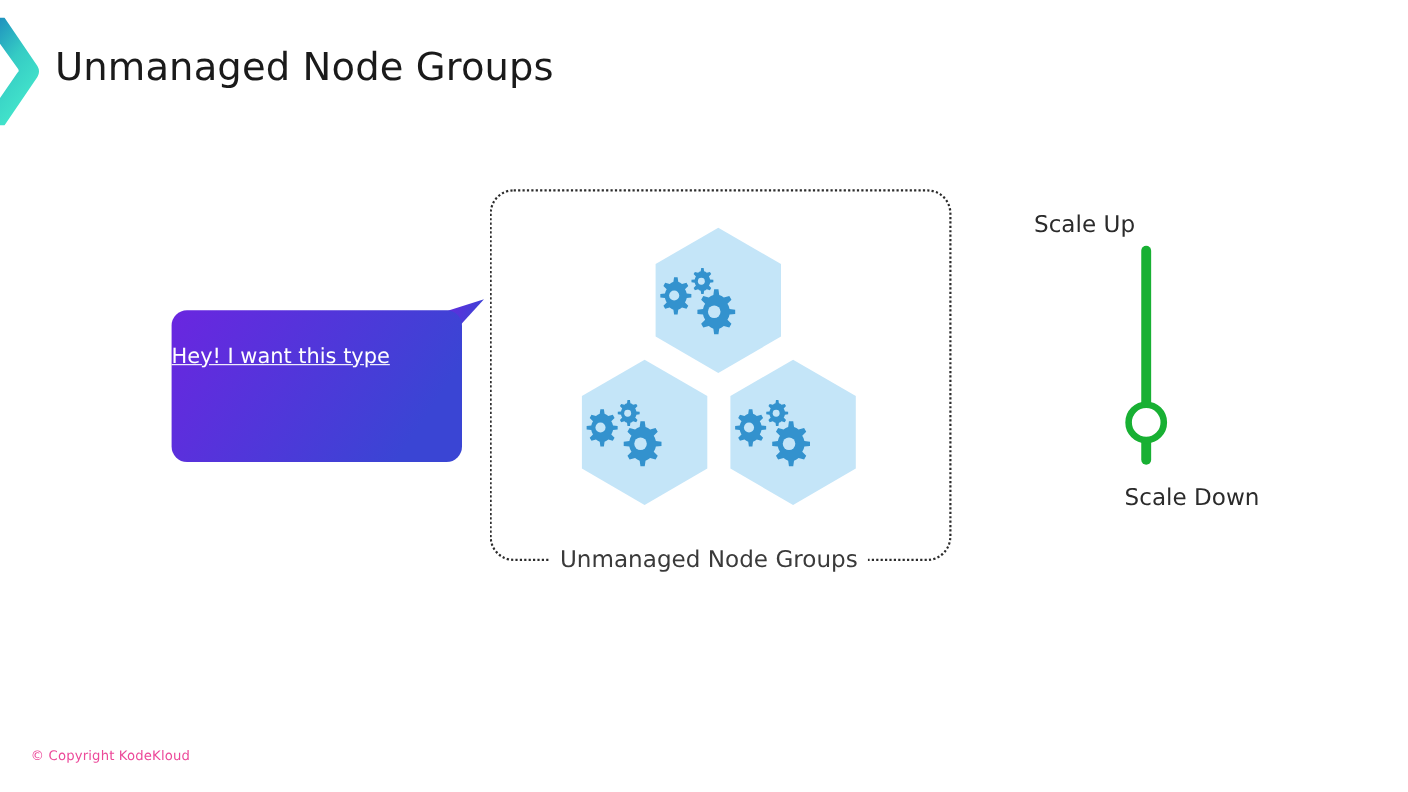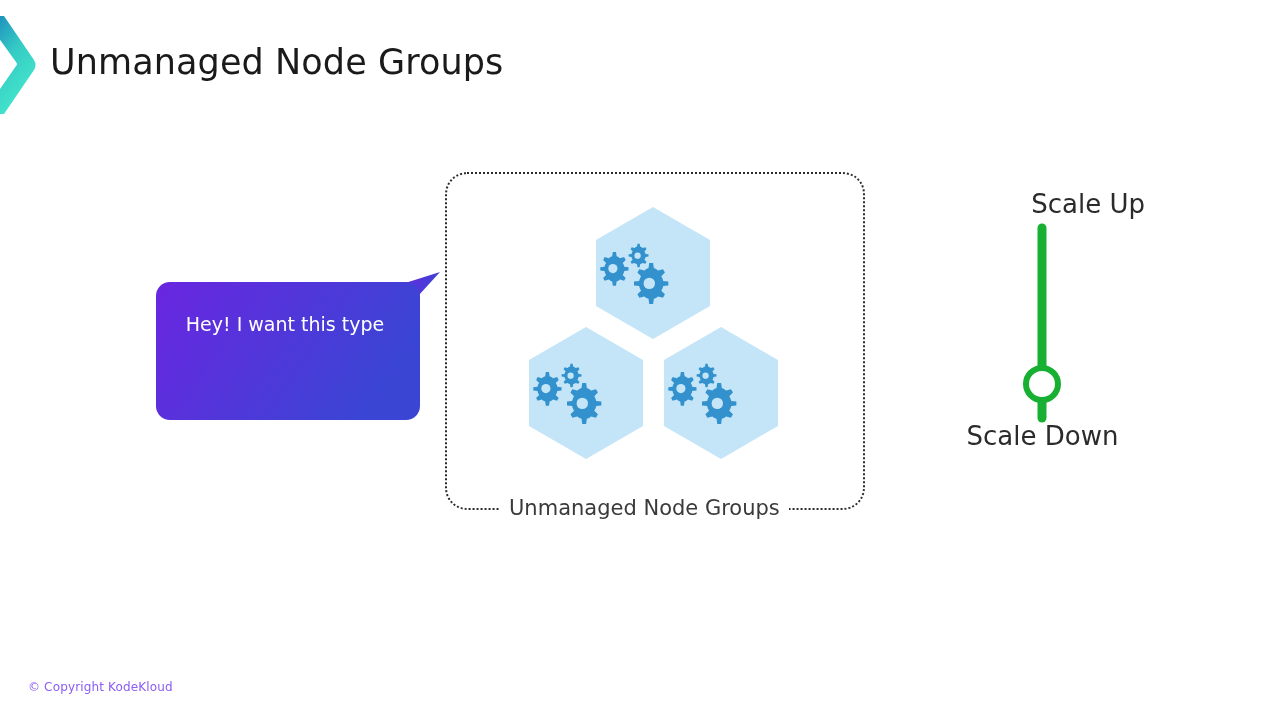--- a/index.html
+++ b/index.html
@@ -46,25 +46,25 @@
   #speech-bubble-svg {
     position: absolute;
     left: 0;
     top: 0;
   }
   #speech-bubble-text {
     position: absolute;
     left: 6px;
     top: 48px;
     width: 258px;
-    text-align: center;
     color: #ffffff;
     font-size: 19px;
     line-height: 29px;
     font-weight: 400;
+    text-decoration: underline;
   }
   #speech-bubble-text span { display: block; }
 
   
   #node-group-box {
     position: absolute;
     left: 445px;
     top: 172px;
     width: 420px;
     height: 338px;
@@ -97,50 +97,50 @@
     left: 940px;
     top: 190px;
     width: 205px;
     height: 290px;
   }
   #scale-up-label {
     position: absolute;
     left: 0;
     top: 0;
     width: 205px;
-    text-align: right;
-    font-size: 26px;
+    text-align: left;
+    font-size: 21px;
     color: #2b2b2b;
     line-height: 28px;
   }
   #scale-down-label {
     position: absolute;
     left: 0;
-    top: 232px;
-    width: 205px;
-    text-align: center;
-    font-size: 26px;
+    top: 248px;
+    width: 205px;
+    text-align: right;
+    font-size: 21px;
     color: #2b2b2b;
     line-height: 28px;
   }
   #scale-track-svg {
     position: absolute;
     left: 0;
     top: 32px;
     width: 205px;
     height: 212px;
   }
 
   
   #copyright {
     position: absolute;
     left: 28px;
     top: 680px;
     font-size: 12px;
-    color: #8b5cf6;
+    color: #ec4899;
     letter-spacing: 0.15px;
   }
 </style>
 </head>
 <body>
 
 <svg id="brand-chevron" viewBox="0 0 38 98" xmlns="http://www.w3.org/2000/svg">
   <defs>
     <linearGradient id="chevGrad" x1="0" y1="0" x2="0.45" y2="1">
       <stop offset="0%" stop-color="#1E8FBE"></stop>

